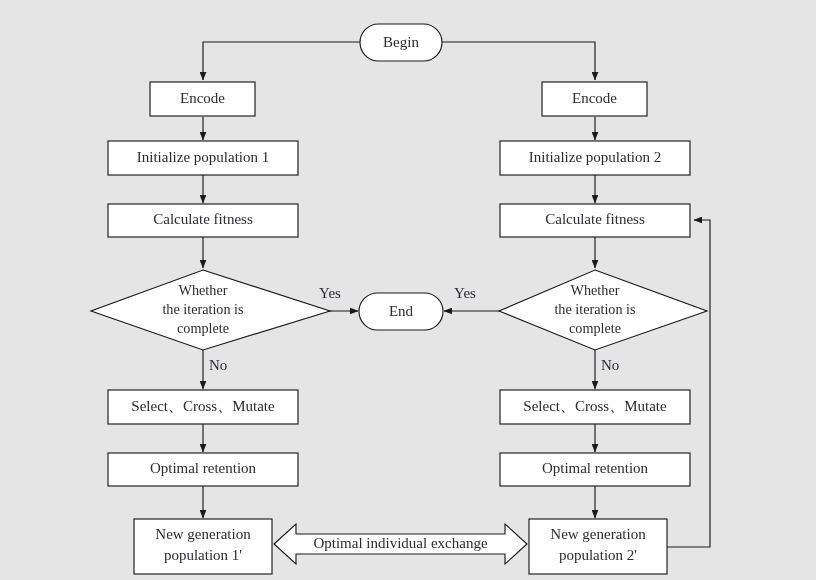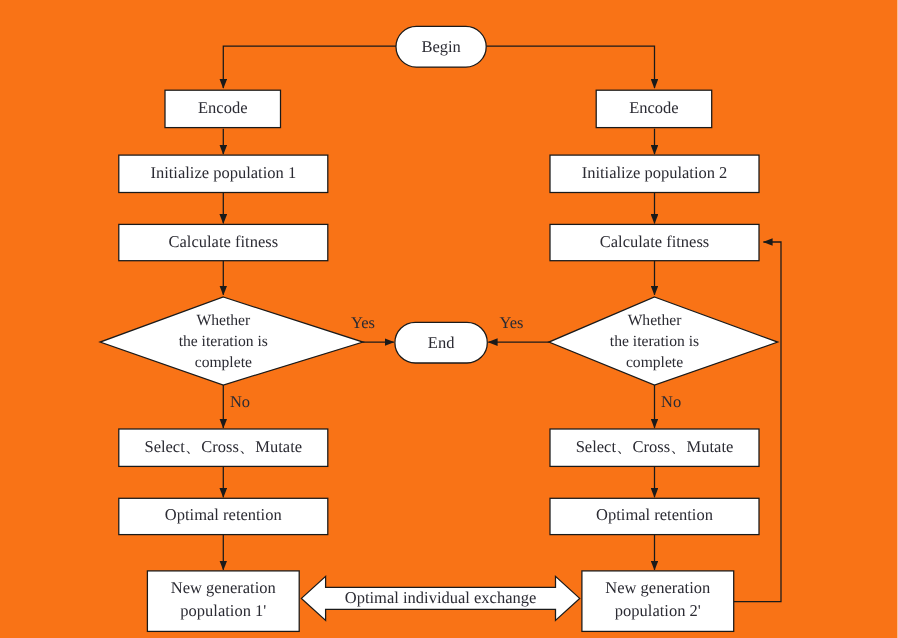--- a/index.html
+++ b/index.html
@@ -10,21 +10,21 @@
   body {
     width: 816px;
     height: 580px;
     font-family: "Liberation Serif", "DejaVu Serif", serif;
     overflow: hidden;
   }
   #flowchart-root {
     position: relative;
     width: 816px;
     height: 580px;
-    background: #f97316;
+    background: #e5e5e5;
   }
   svg#chart-svg {
     display: block;
     width: 816px;
     height: 580px;
   }
   .node-shape {
     fill: #ffffff;
     stroke: #1a1a1a;
     stroke-width: 1.15;

